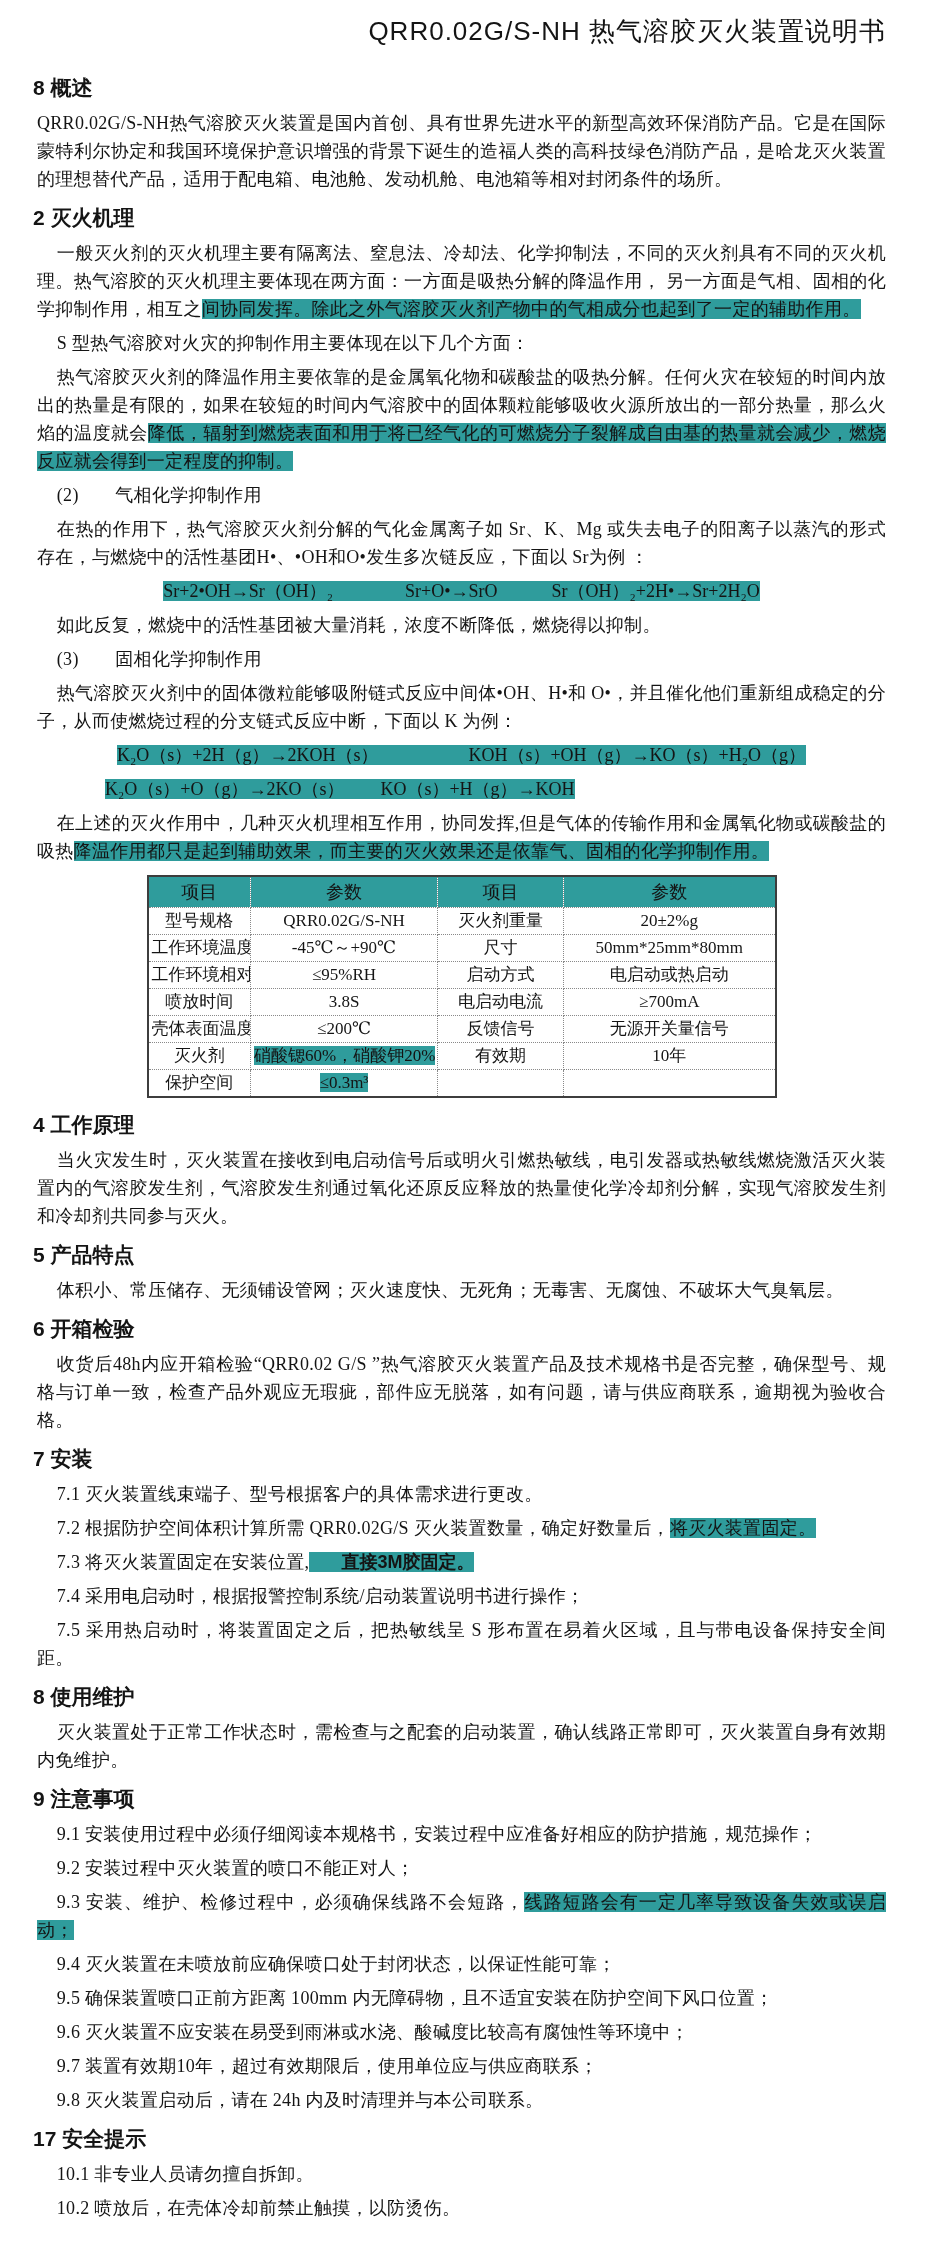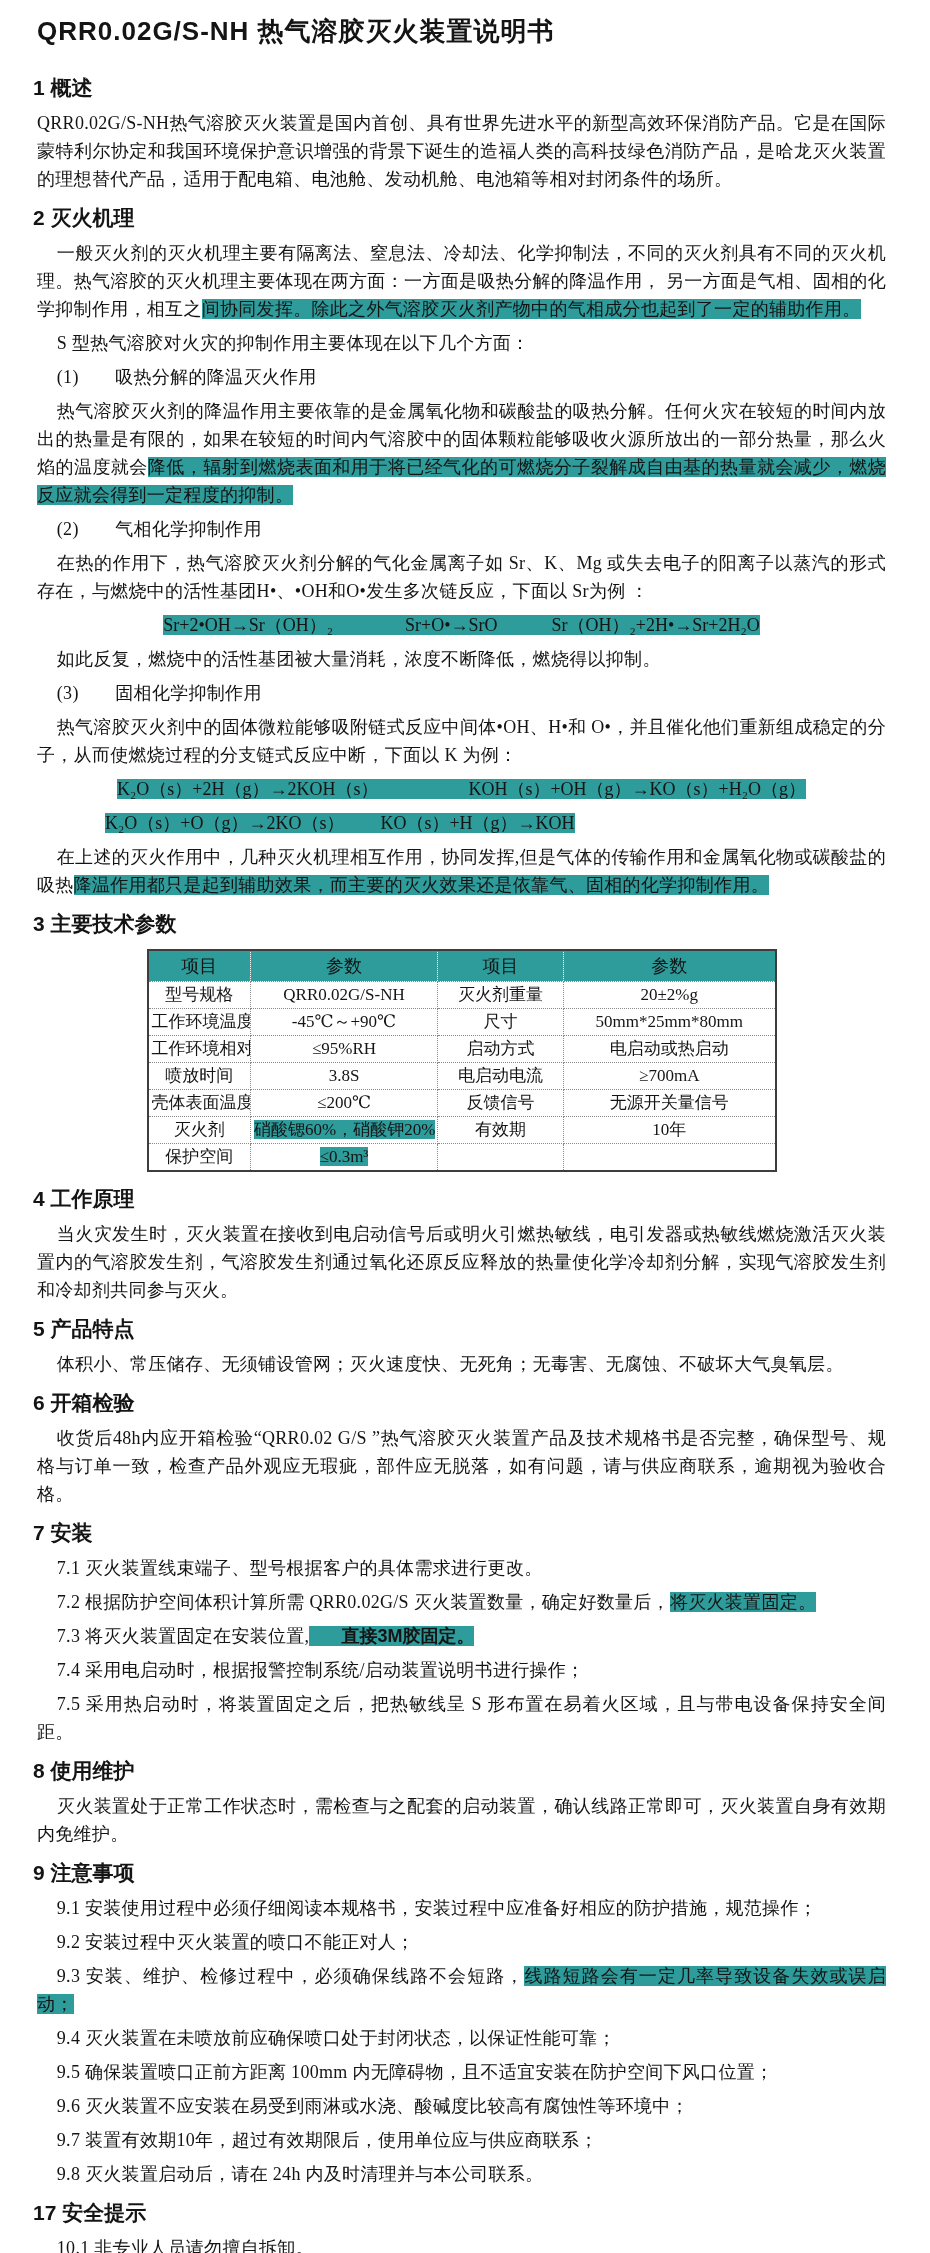--- a/index.html
+++ b/index.html
@@ -8,22 +8,22 @@
   body{
     width:930px;
     color:var(--ink);
     font-family:"Liberation Serif","DejaVu Serif",serif;
     -webkit-font-smoothing:antialiased;
   }
   .page{ padding:10px 44px 42px 37px; }
 
   .doc-title{
     font-family:"Liberation Sans","DejaVu Sans",sans-serif;
-    font-size:26px; font-weight:700;
-    text-align:left; letter-spacing:1px;
+    font-size:26px; font-weight:400;
+    text-align:right; letter-spacing:1px;
     margin:4px 0 24px 0;
   }
 
   h2.sec{
     font-family:"Liberation Sans","DejaVu Sans",sans-serif;
     font-size:21px; font-weight:700;
     margin:10px 0 6px -4px; line-height:30px;
   }
 
   p{ font-size:18px; line-height:28px; margin:6px 0; text-align:justify; letter-spacing:.3px; }
@@ -49,37 +49,35 @@
     overflow:hidden; white-space:nowrap;
   }
   .specs thead th{ height:30px; font-size:18px; }
 </style>
 </head>
 <body style="background: rgb(255, 255, 255);">
 
 <div class="page">
   <h1 class="doc-title">QRR0.02G/S-NH 热气溶胶灭火装置说明书</h1>
   <div>
-      <h2 class="sec">1 概述</h2>
+      <h2 class="sec">8 概述</h2>
       <p class="p0"><span>QRR0.02G/S-NH热气溶胶灭火装置是国内首创、具有世界先进水平的新型高效环保消防产品。它是在国际蒙特利尔协定和我国环境保护意识增强的背景下诞生的造福人类的高科技绿色消防产品，是哈龙灭火装置的理想替代产品，适用于配电箱、电池舱、发动机舱、电池箱等相对封闭条件的场所。</span></p>
       <h2 class="sec">2 灭火机理</h2>
       <p class="p"><span>一般灭火剂的灭火机理主要有隔离法、窒息法、冷却法、化学抑制法，不同的灭火剂具有不同的灭火机理。热气溶胶的灭火机理主要体现在两方面：一方面是吸热分解的降温作用， 另一方面是气相、固相的化学抑制作用，相互之</span><span class="hl">间协同发挥。除此之外气溶胶灭火剂产物中的气相成分也起到了一定的辅助作用。</span></p>
       <p class="p"><span>S 型热气溶胶对火灾的抑制作用主要体现在以下几个方面：</span></p>
-      <p class="p"><span>(1)　　吸热分解的降温灭火作用</span></p>
       <p class="p"><span>热气溶胶灭火剂的降温作用主要依靠的是金属氧化物和碳酸盐的吸热分解。任何火灾在较短的时间内放出的热量是有限的，如果在较短的时间内气溶胶中的固体颗粒能够吸收火源所放出的一部分热量，那么火焰的温度就会</span><span class="hl">降低，辐射到燃烧表面和用于将已经气化的可燃烧分子裂解成自由基的热量就会减少，燃烧反应就会得到一定程度的抑制。</span></p>
       <p class="p"><span>(2)　　气相化学抑制作用</span></p>
       <p class="p"><span>在热的作用下，热气溶胶灭火剂分解的气化金属离子如 Sr、K、Mg 或失去电子的阳离子以蒸汽的形式存在，与燃烧中的活性基团H•、•OH和O•发生多次链反应，下面以 Sr为例 ：</span></p>
       <p class="eqc"><span class="hl">Sr+2•OH→Sr（OH）₂　　　　Sr+O•→SrO　　　Sr（OH）₂+2H•→Sr+2H₂O</span></p>
       <p class="p"><span>如此反复，燃烧中的活性基团被大量消耗，浓度不断降低，燃烧得以抑制。</span></p>
       <p class="p"><span>(3)　　固相化学抑制作用</span></p>
       <p class="p"><span>热气溶胶灭火剂中的固体微粒能够吸附链式反应中间体•OH、H•和 O•，并且催化他们重新组成稳定的分子，从而使燃烧过程的分支链式反应中断，下面以 K 为例：</span></p>
       <p class="eqc"><span class="hl">K₂O（s）+2H（g）→2KOH（s）　　　　　KOH（s）+OH（g）→KO（s）+H₂O（g）</span></p>
       <p class="eq2"><span class="hl">K₂O（s）+O（g）→2KO（s）　　KO（s）+H（g）→KOH</span></p>
       <p class="p"><span>在上述的灭火作用中，几种灭火机理相互作用，协同发挥,但是气体的传输作用和金属氧化物或碳酸盐的吸热</span><span class="hl">降温作用都只是起到辅助效果，而主要的灭火效果还是依靠气、固相的化学抑制作用。</span></p>
-      <h2 class="sec">3 主要技术参数</h2>
       <table class="specs">
         <colgroup>
           <col class="c1">
           <col class="c2">
           <col class="c3">
           <col class="c4">
         </colgroup>
         <thead>
           <tr>
             <th class="hl">项目</th>

